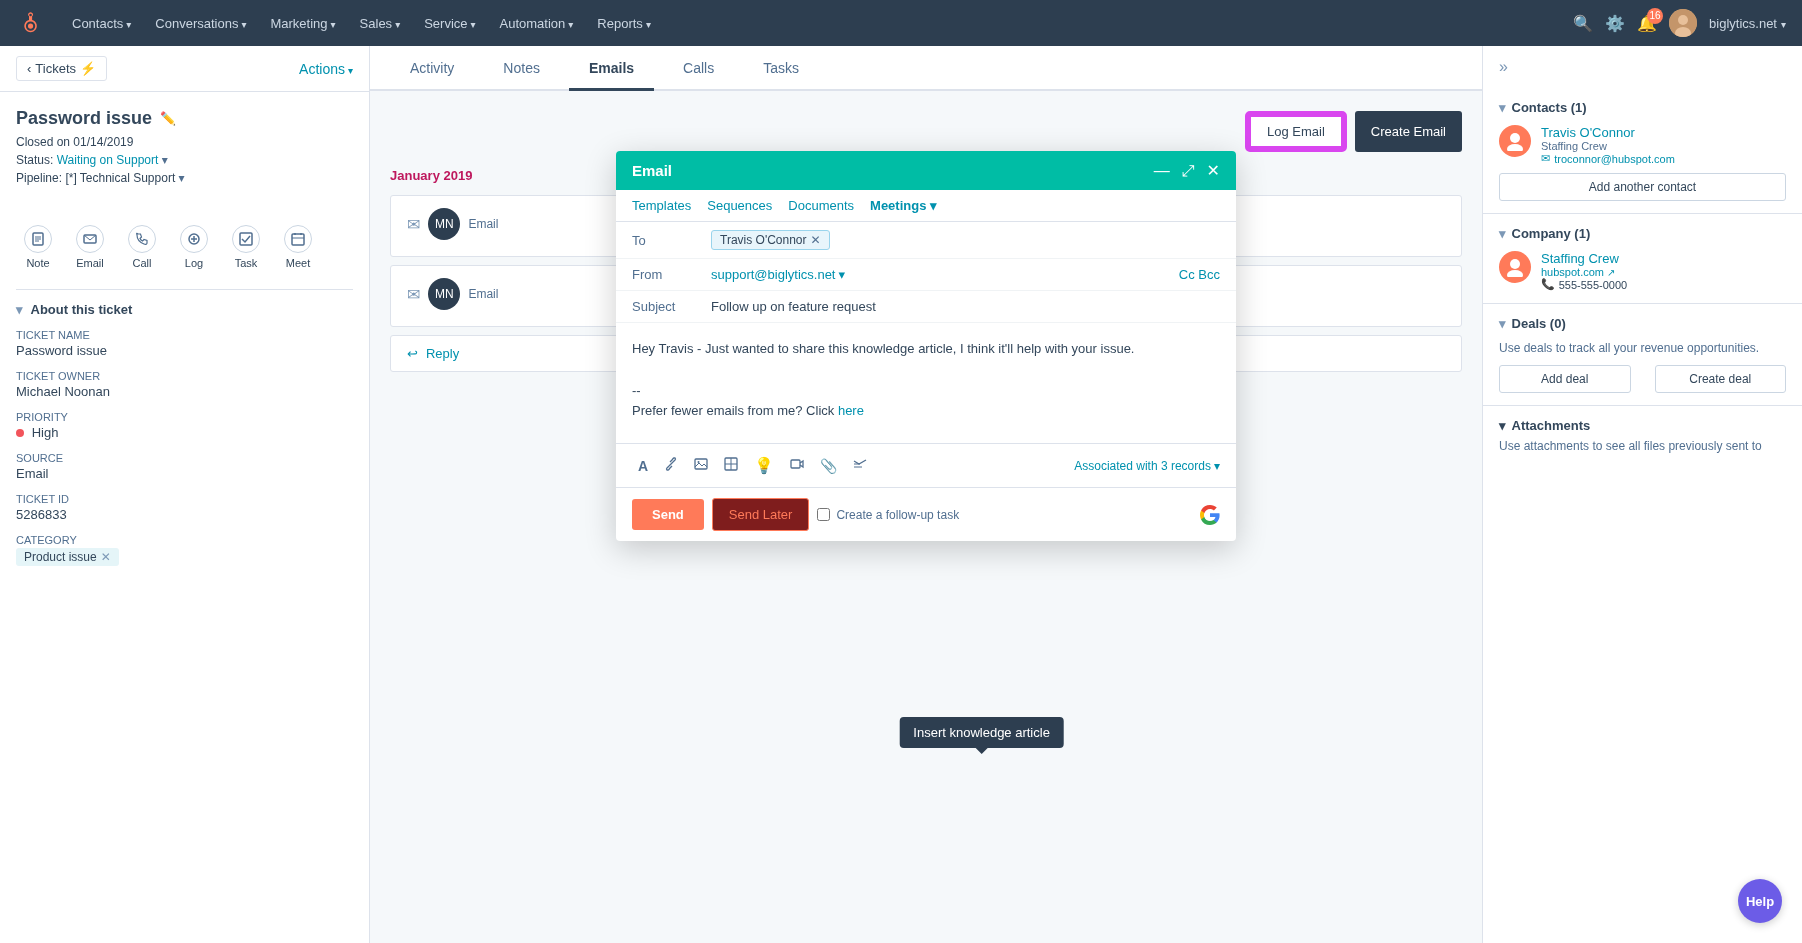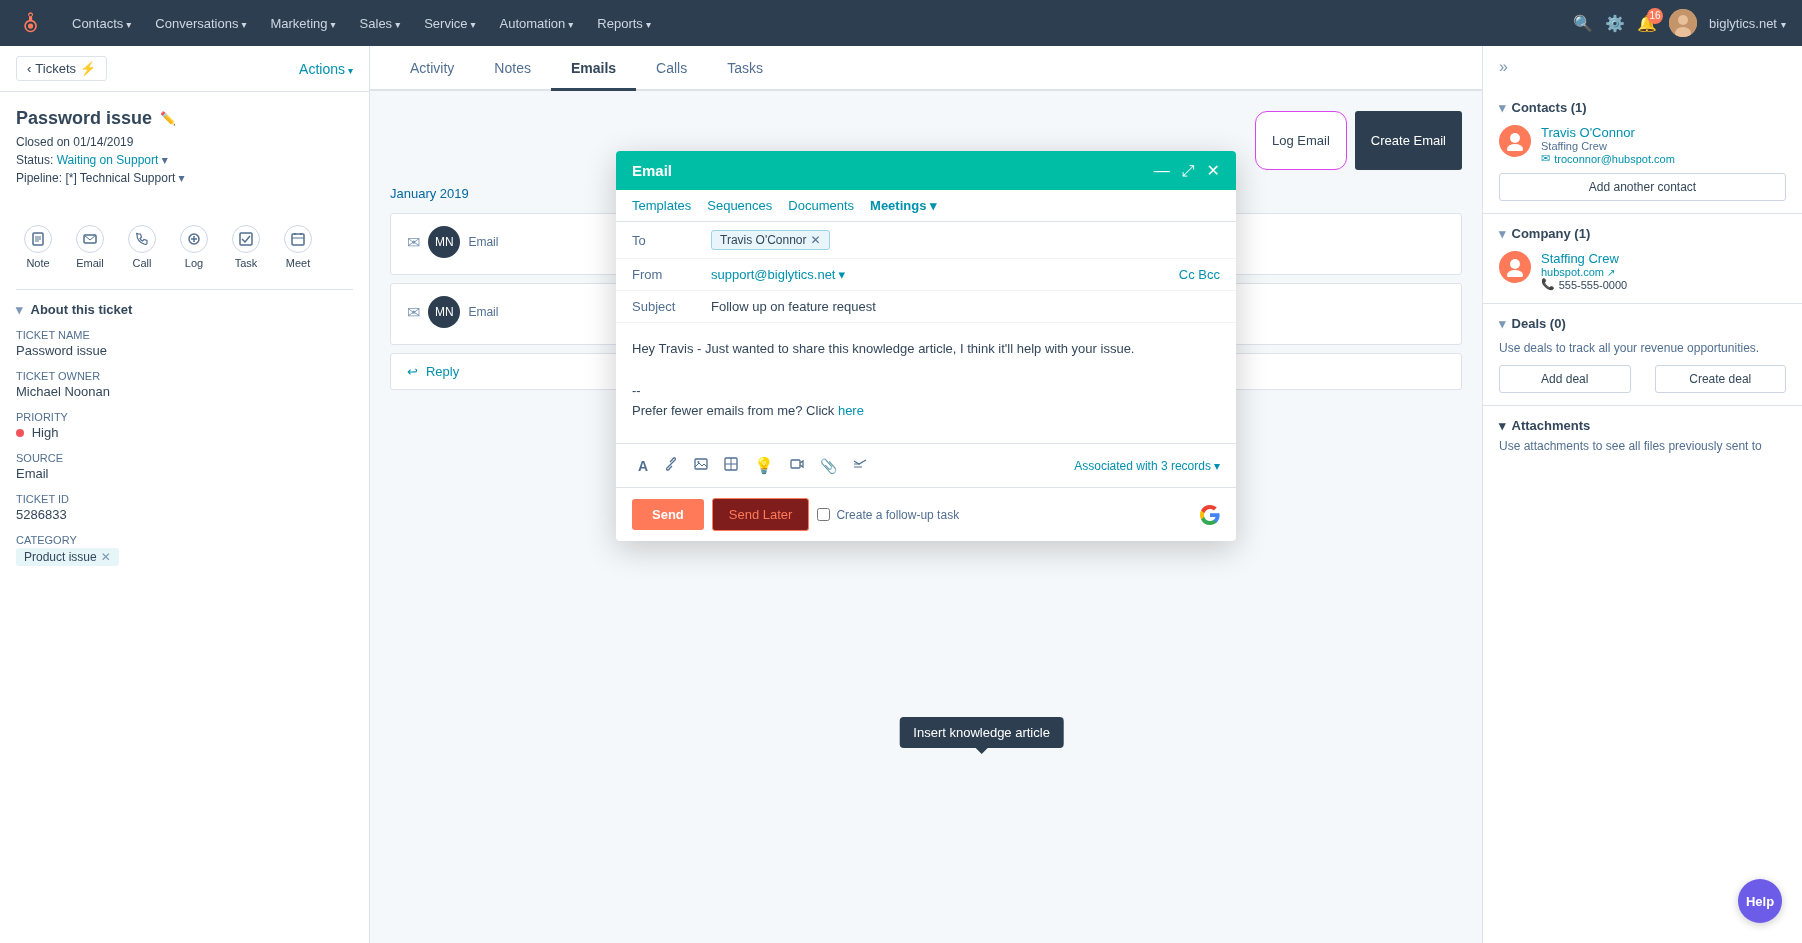--- a/index.html
+++ b/index.html
@@ -124,21 +124,21 @@
       background: #f5f8fa;
       overflow: hidden;
       position: relative;
     }
     .tabs-bar {
       background: white;
       border-bottom: 2px solid #dde2eb;
       display: flex;
       align-items: flex-end;
       padding: 0 20px;
-      gap: 0;
+      gap: 9px;
     }
     .tab {
       padding: 14px 20px 12px;
       font-size: 14px;
       color: #516f90;
       cursor: pointer;
       border-bottom: 3px solid transparent;
       margin-bottom: -2px;
     }
     .tab.active {
@@ -150,29 +150,29 @@
     .content-area {
       flex: 1;
       overflow-y: auto;
       padding: 20px;
       position: relative;
     }
     .email-action-bar {
       display: flex; justify-content: flex-end; gap: 8px; margin-bottom: 16px;
     }
     .btn-outline {
-      padding: 21px 16px; border: 1px solid #d946ef; border-radius: 12px;
+      padding: 7px 16px; border: 6px solid #d946ef; border-radius: 5px;
       background: white; color: #33475b; font-size: 13px; cursor: pointer;
     }
     .btn-primary {
       padding: 7px 16px; border: none; border-radius: 3px;
       background: #2d3e50; color: white; font-size: 13px; cursor: pointer;
     }
 
-    .month-label { font-size: 13px; font-weight: 400; color: #0369a1; margin-bottom: 12px; }
+    .month-label { font-size: 13px; font-weight: 700; color: #be185d; margin-bottom: 12px; }
 
     .email-item {
       background: white; border: 1px solid #dde2eb; border-radius: 3px;
       margin-bottom: 8px; padding: 12px 16px;
     }
     .email-item-header { display: flex; align-items: center; gap: 8px; margin-bottom: 4px; }
     .email-avatar { width: 32px; height: 32px; background: #2d3e50; border-radius: 50%; display: flex; align-items: center; justify-content: center; color: white; font-size: 12px; flex-shrink: 0; }
     .email-meta { font-size: 12px; color: #516f90; }
 
     .reply-bar {

